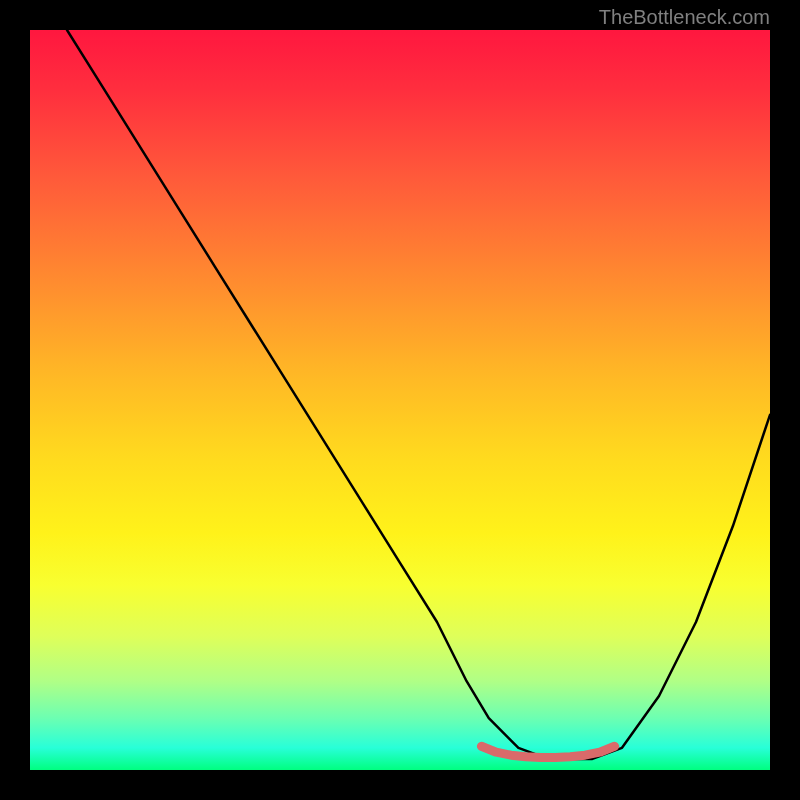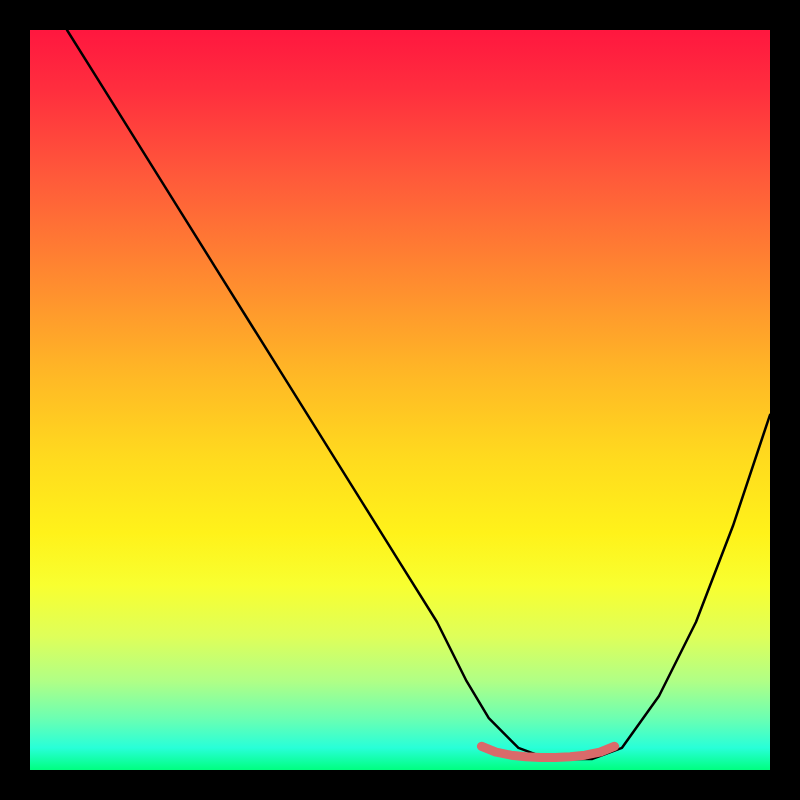--- a/index.html
+++ b/index.html
@@ -53,19 +53,20 @@
     left: 0;
     top: 0;
     width: 740px;
     height: 740px;
   }
 </style>
 </head>
 <body>
 
 <div class="container">
+  <div class="watermark">TheBottleneck.com</div>
   <div class="plot-area">
     <svg class="curve" viewBox="0 0 740 740" preserveAspectRatio="none">
       <path d="M37.0 0.0 L74.0 59.2 L111.0 118.4 L148.0 177.6 L185.0 236.8 L222.0 296.0 L259.0 355.2 L296.0 414.4 L333.0 473.6 L370.0 532.8 L407.0 592.0 L436.6 651.2 L458.8 688.2 L488.4 717.8 L518.0 728.9 L540.2 728.9 L562.4 728.9 L592.0 717.8 L629.0 666.0 L666.0 592.0 L703.0 495.8 L740.0 384.8 " id="main-curve" fill="none" stroke="#000" stroke-width="2.5" stroke-linecap="round" stroke-linejoin="round"></path>
       <path d="M451.4 716.3 L466.2 722.2 L481.0 725.2 L495.8 726.7 L510.6 727.4 L525.4 727.4 L540.2 726.7 L555.0 725.2 L569.8 722.2 L584.6 716.3 " id="hl-curve" fill="none" stroke="#d96a6a" stroke-width="9" stroke-linecap="round" stroke-linejoin="round"></path>
     </svg>
   </div>
 </div>
 
 </body></html>

